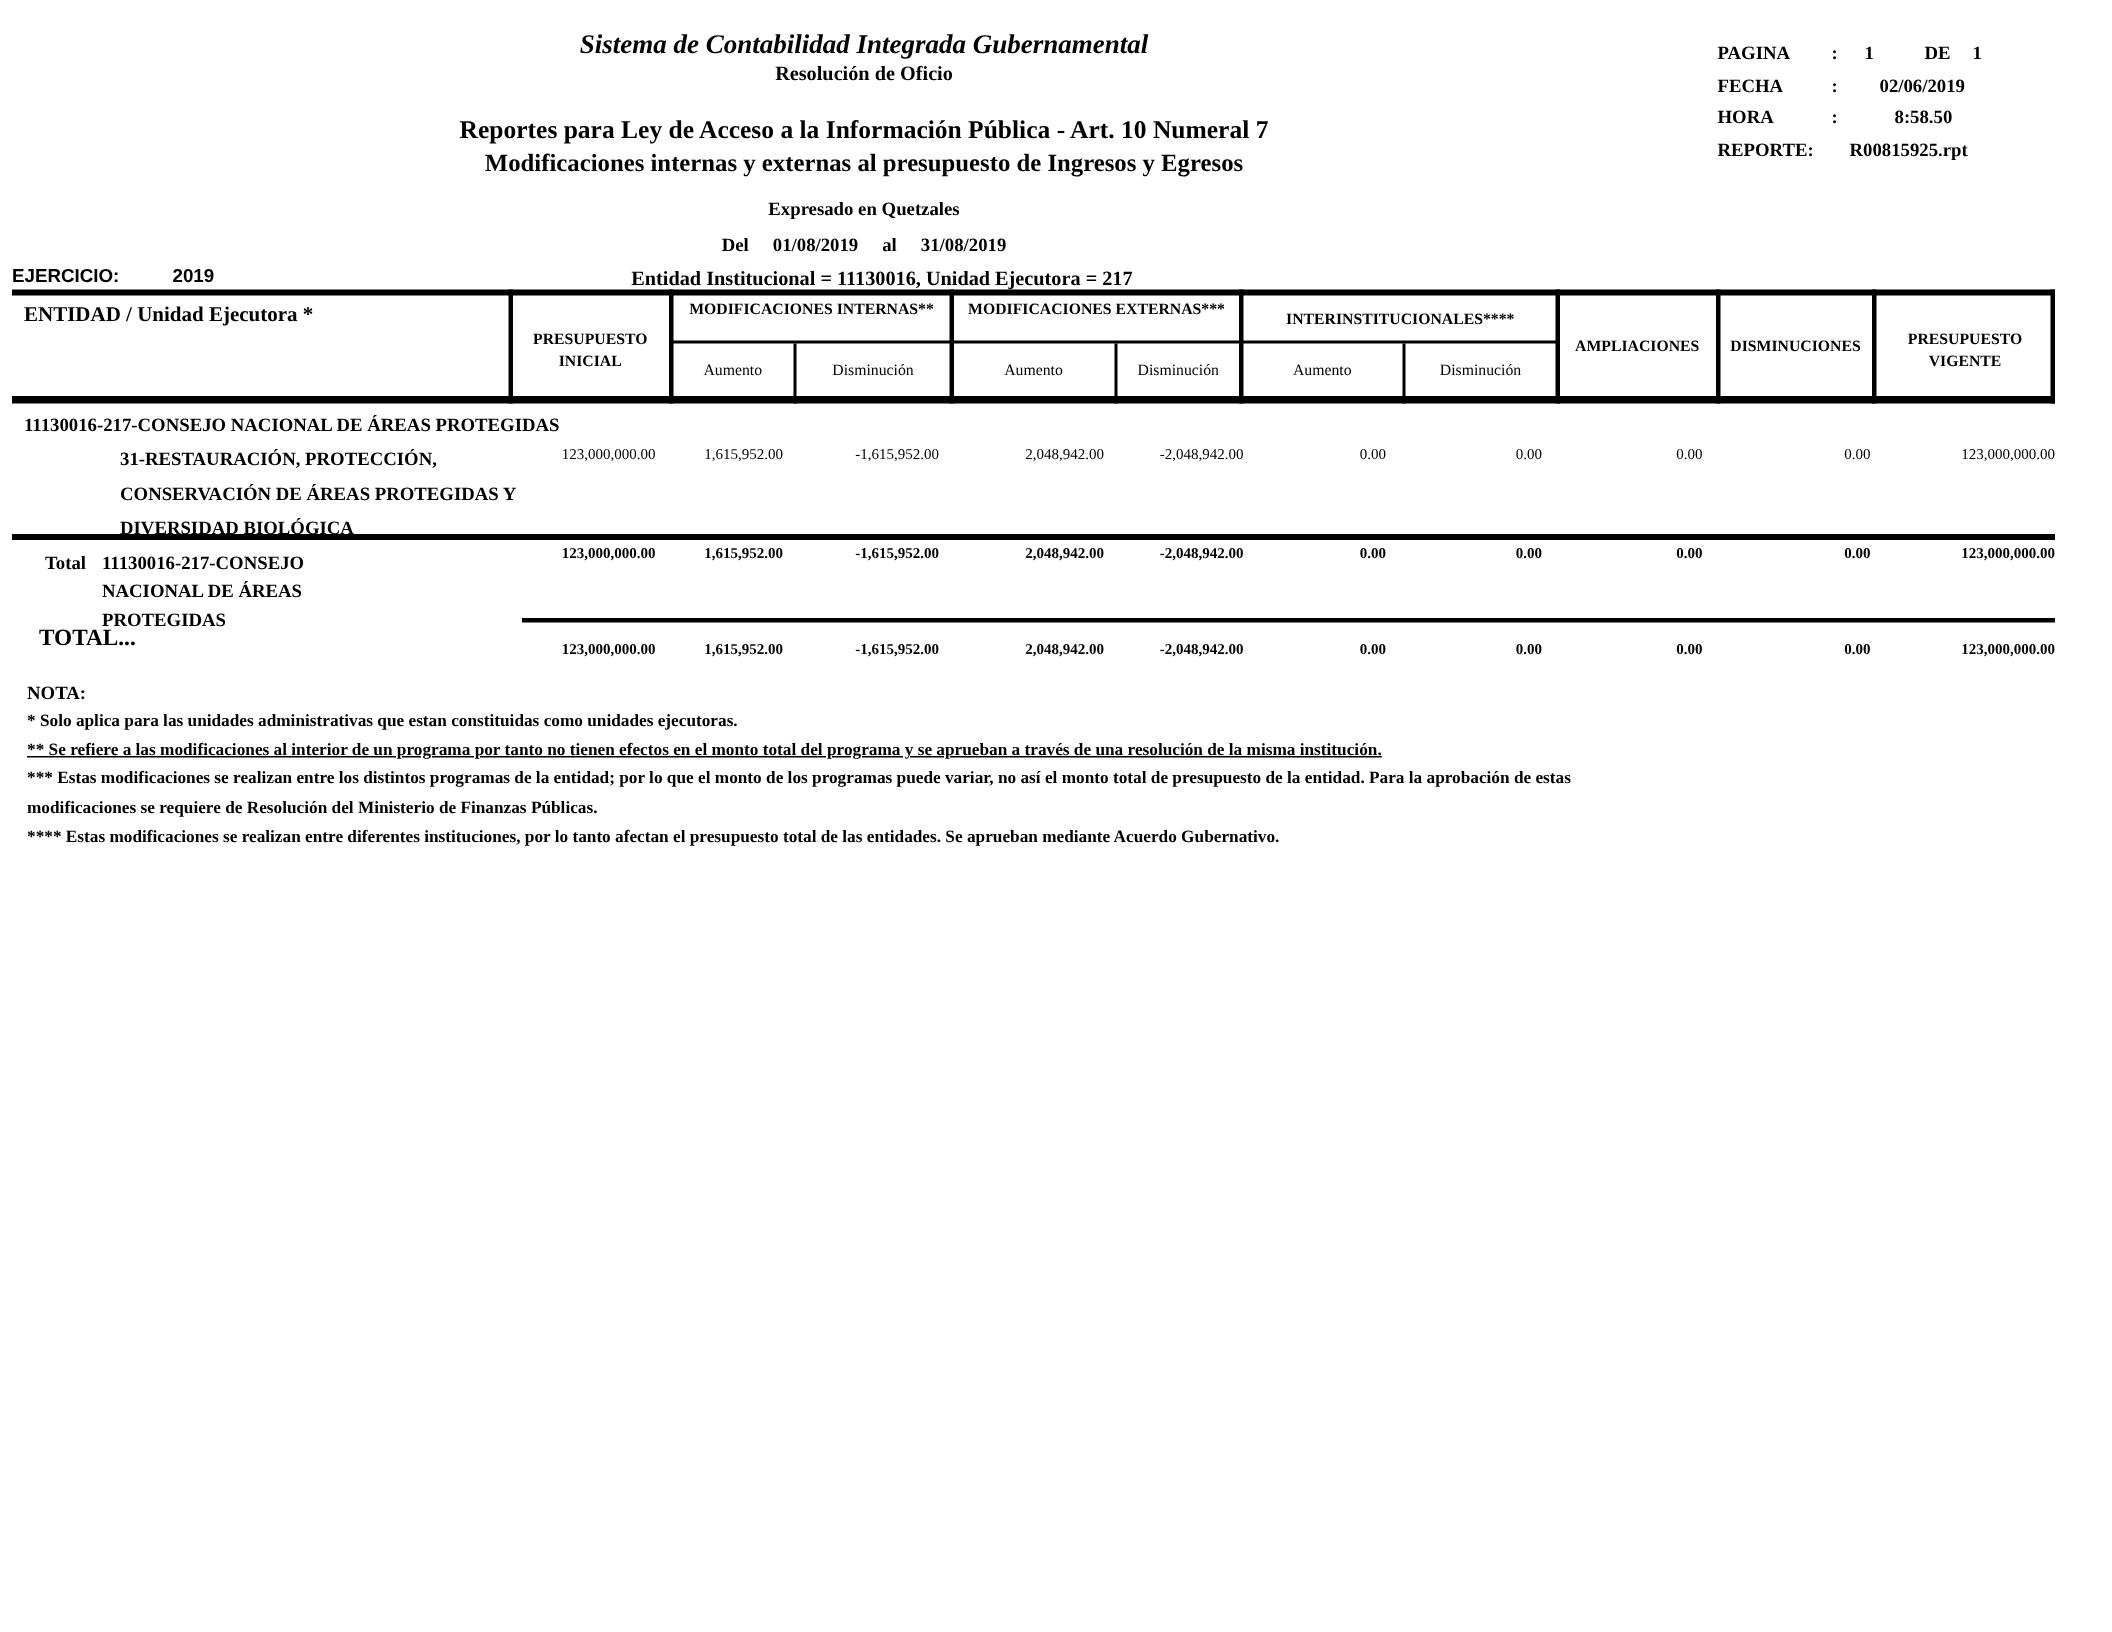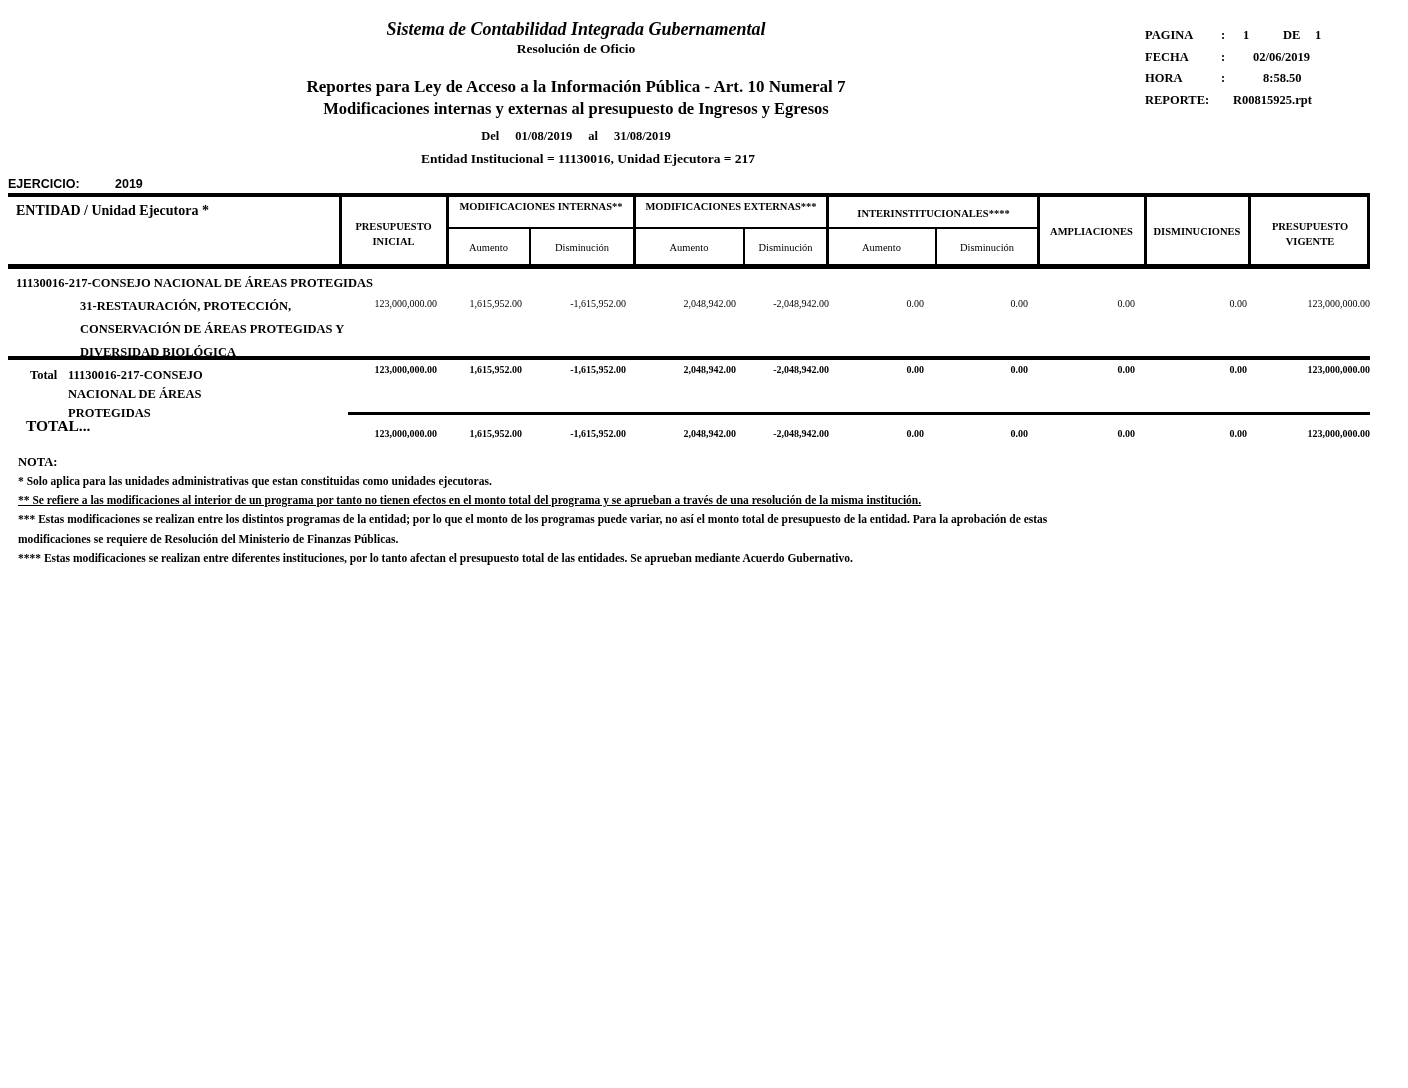--- a/index.html
+++ b/index.html
@@ -57,20 +57,21 @@
 </head>
 <body>
 
 <div class="page">
 
   <div class="abs titles">
     <div class="t1">Sistema de Contabilidad Integrada Gubernamental</div>
     <div class="t2">Resolución de Oficio</div>
     <div class="t3">Reportes para Ley de Acceso a la Información Pública - Art. 10 Numeral 7</div>
     <div class="t4">Modificaciones internas y externas al presupuesto de Ingresos y Egresos</div>
+    <div class="t5">Expresado en Quetzales</div>
     <div class="t6">
       <span>Del</span><span>01/08/2019</span><span>al</span><span>31/08/2019</span>
     </div>
     <div class="t7">Entidad Institucional = 11130016, Unidad Ejecutora = 217</div>
   </div>
 
   <div class="abs meta">
     <div class="row">
       <span class="lbl">PAGINA</span>
       <span class="cln">:</span>

